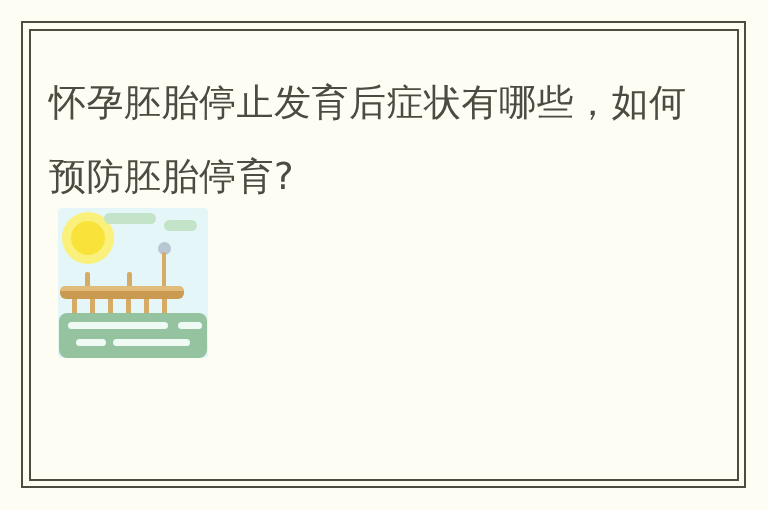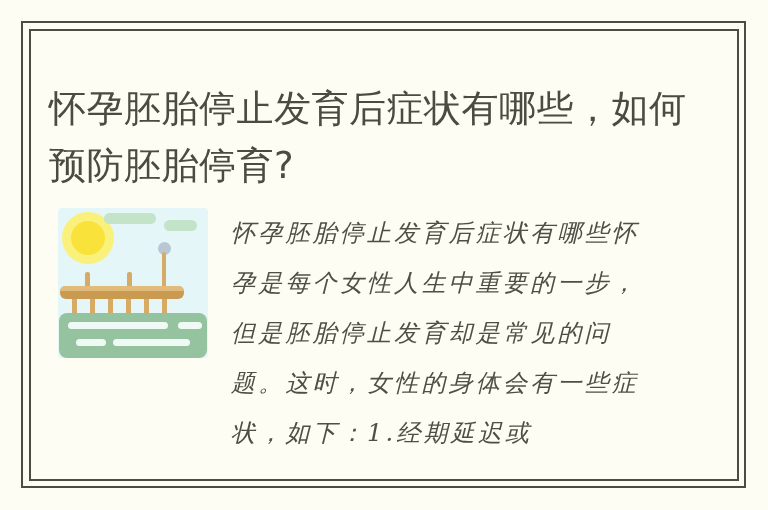--- a/index.html
+++ b/index.html
@@ -41,25 +41,25 @@
     width: 710px;
     height: 452px;
     border: 2px solid #4C4C40;
     box-sizing: border-box;
     pointer-events: none;
   }
 
   #title {
     position: absolute;
     left: 49px;
-    top: 80px;
+    top: 66px;
     width: 660px;
     font-family: "DejaVu Sans", "Liberation Sans", sans-serif;
     font-size: 37px;
-    line-height: 57px;
+    line-height: 74px;
     letter-spacing: 0.5px;
     color: #4B4B41;
     white-space: pre-wrap;
     word-break: break-all;
   }
 
   
   #illustration {
     position: absolute;
     left: 58px;
@@ -241,15 +241,14 @@
     <div class="ill-piling" style="left:104px"></div>
     <div class="ill-deck"></div>
     <div class="ill-deck-top"></div>
     <div class="ill-water"></div>
     <div class="ill-wave ill-wave-1"></div>
     <div class="ill-wave ill-wave-2"></div>
     <div class="ill-wave ill-wave-3"></div>
     <div class="ill-wave ill-wave-4"></div>
   </div>
 
-  <div id="body-text">怀孕胚胎停止发育后症状有哪些怀孕是每个女性人生中重要的一步，但是胚胎停止发育却是常见的问题。这时，女性的身体会有一些症状，如下：1.经期延迟或</div>
 
 </div>
 
 </body></html>

